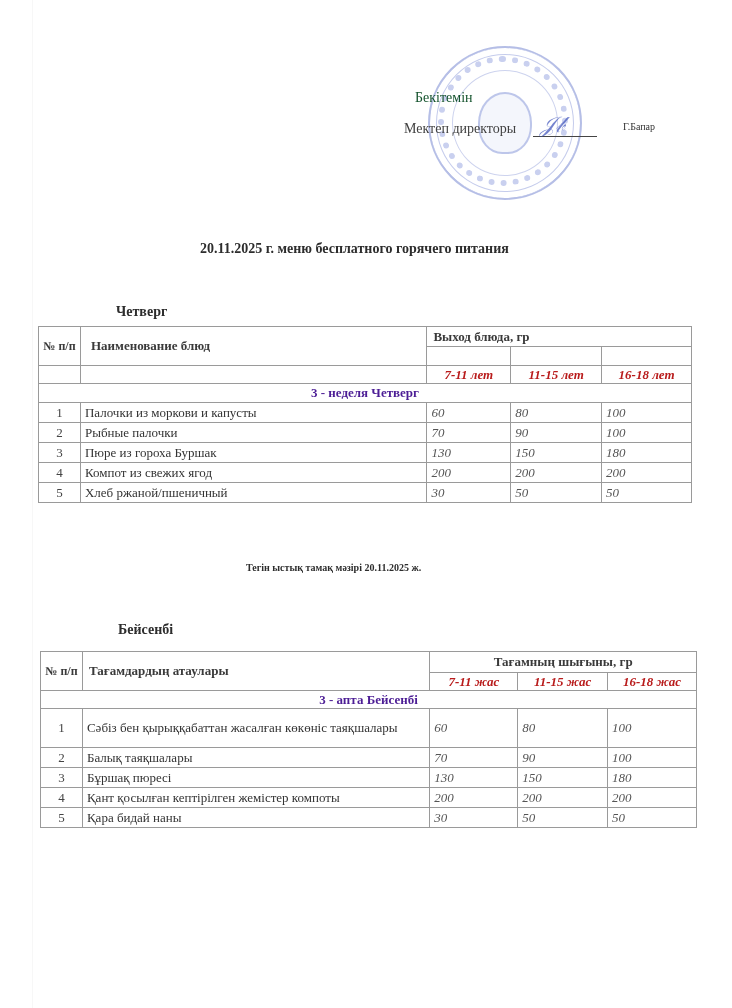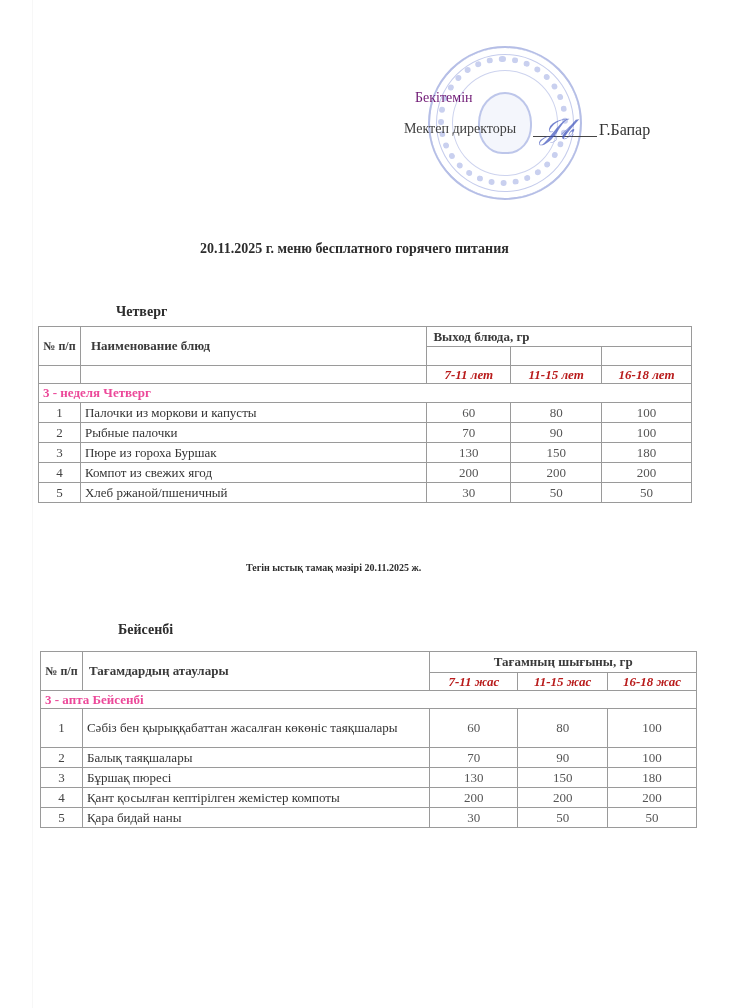--- a/index.html
+++ b/index.html
@@ -15,38 +15,38 @@
     box-shadow: inset 0 0 0 6px rgba(255,255,255,1), inset 0 0 0 7px rgba(90,110,200,0.35), inset 0 0 0 22px rgba(255,255,255,1), inset 0 0 0 23px rgba(90,110,200,0.3);
   }
   .stamp-emblem {
     left: 478px; top: 92px; width: 50px; height: 58px; border-radius: 50% 50% 45% 45%;
     border: 2px solid rgba(90,110,200,0.35); background: rgba(120,140,220,0.08);
   }
   .stamp-ring-text {
     left: 438px; top: 56px; width: 130px; height: 130px; border-radius: 50%;
     border: 6px dotted rgba(100,120,210,0.35); box-sizing: border-box;
   }
-  .approve { left: 415px; top: 90px; font-size: 14px; color: #701a75; }
+  .approve { left: 415px; top: 90px; font-size: 14px; color: #14532d; }
   .director { left: 404px; top: 121px; font-size: 14px; color: #404040; }
   .sign-line { left: 533px; top: 136px; width: 64px; border-bottom: 1px solid #444; }
-  .signature { left: 540px; top: 112px; font-size: 29px; color: rgba(70,90,190,0.75); font-style: italic; font-family: "DejaVu Serif", serif; text-align: center; }
-  .director-name { left: 599px; top: 121px; font-size: 16px; color: #333; }
+  .signature { left: 540px; top: 112px; font-size: 22px; color: rgba(70,90,190,0.75); font-style: italic; font-family: "DejaVu Serif", serif; text-align: center; }
+  .director-name { left: 623px; top: 121px; font-size: 10px; color: #333; }
 
   .title1 { left: 200px; top: 241px; font-size: 14px; font-weight: bold; color: #2d2d2d; }
   .day1 { left: 116px; top: 304px; font-size: 14px; font-weight: bold; color: #2d2d2d; }
   .title2 { left: 246px; top: 562px; font-size: 10px; font-weight: bold; color: #2d2d2d; }
   .day2 { left: 118px; top: 622px; font-size: 14px; font-weight: bold; color: #2d2d2d; }
 
   table.menu { position: absolute; border-collapse: collapse; font-size: 13px; }
   table.menu td, table.menu th { border: 1px solid #9a9a9a; padding: 0 4px; line-height: 16px; }
   table.menu th { font-weight: bold; color: #3a3a3a; }
   .num { text-align: center; color: #444; }
-  .val { text-align: center; color: #555; }
+  .val { text-align: left; font-style: italic; color: #555; }
   .age { text-align: center; font-style: italic; font-weight: bold; color: #b91c1c; }
-  .sect { text-align: left; font-weight: bold; color: #ec4899; }
+  .sect { text-align: center; font-weight: bold; color: #4c1d95; }
   .name { color: #333; }
   .no-h { text-align: center; font-size: 12px; line-height: 14px !important; }
 
   #t1 { left: 38px; top: 326px; width: 654px; }
   #t2 { left: 40px; top: 651px; width: 657px; }
   .faint { left: 32px; top: 0; width: 1px; height: 1008px; background: rgba(0,0,0,0.03); }
 </style>
 </head>
 <body>
 

